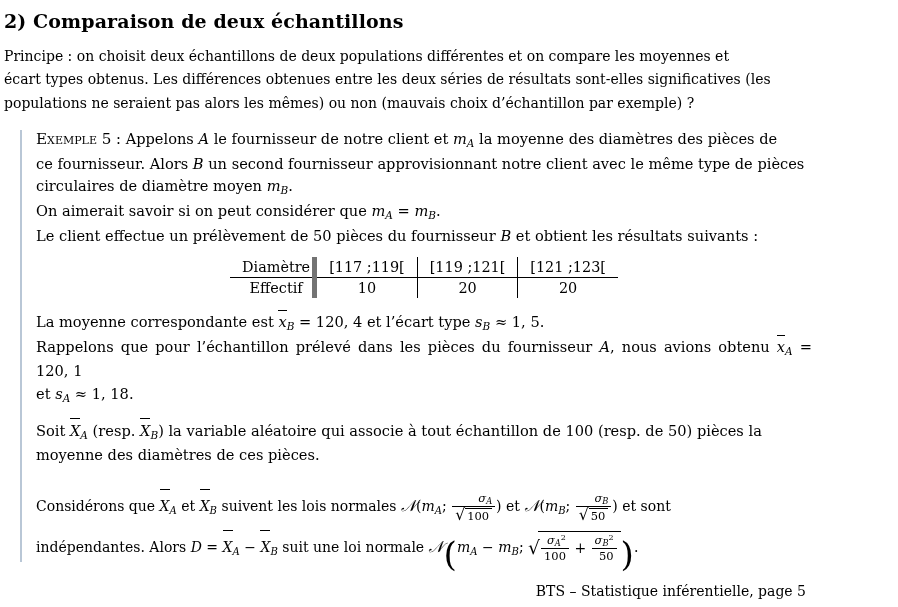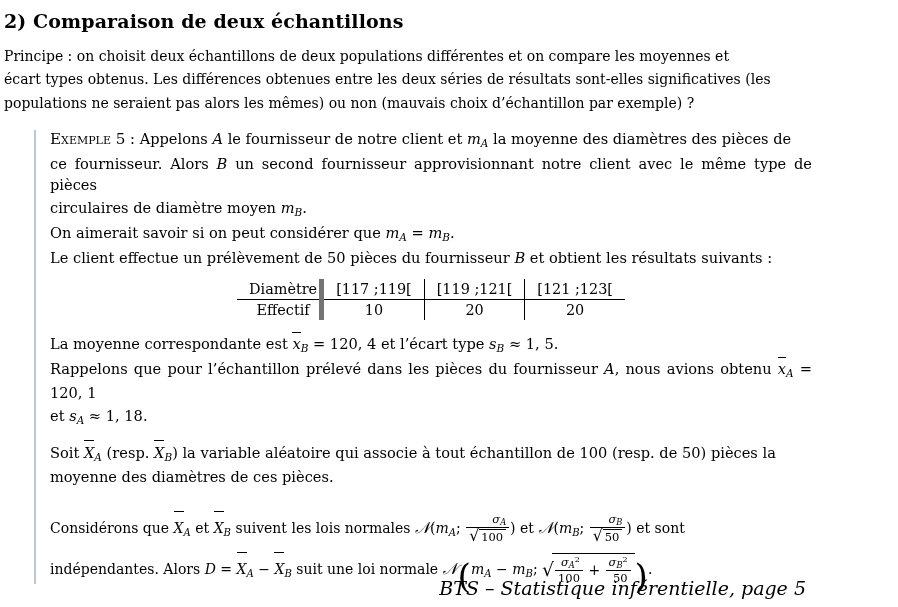--- a/index.html
+++ b/index.html
@@ -33,21 +33,21 @@
     line-height: 1.52;
     margin: 0 0 2px 0;
     text-align: justify;
   }
   .intro {
     margin: 0 2px 14px 0;
   }
   
   .example-block {
     position: relative;
-    margin: 0 2px 0 30px;
+    margin: 0 2px 0 16px;
     padding-left: 16px;
   }
   .example-block::before {
     content: "";
     position: absolute;
     left: 0;
     top: 2px;
     bottom: 2px;
     width: 2px;
     background: #b9c7d6;
@@ -183,22 +183,21 @@
   .spacer-md { height: 16px; }
   .final-lines {
     margin-top: 6px;
     font-size: 14px;
     line-height: 2.2;
   }
   .footer {
     position: absolute;
     right: 12px;
     bottom: 8px;
-    font-style: italic;
-    font-size: 19px;
+    font-size: 14px;
     text-align: center;
   }
 </style>
 </head>
 <body>
 
 <div class="page">
 
   <h1 class="section-title">2) Comparaison de deux échantillons</h1>
 

